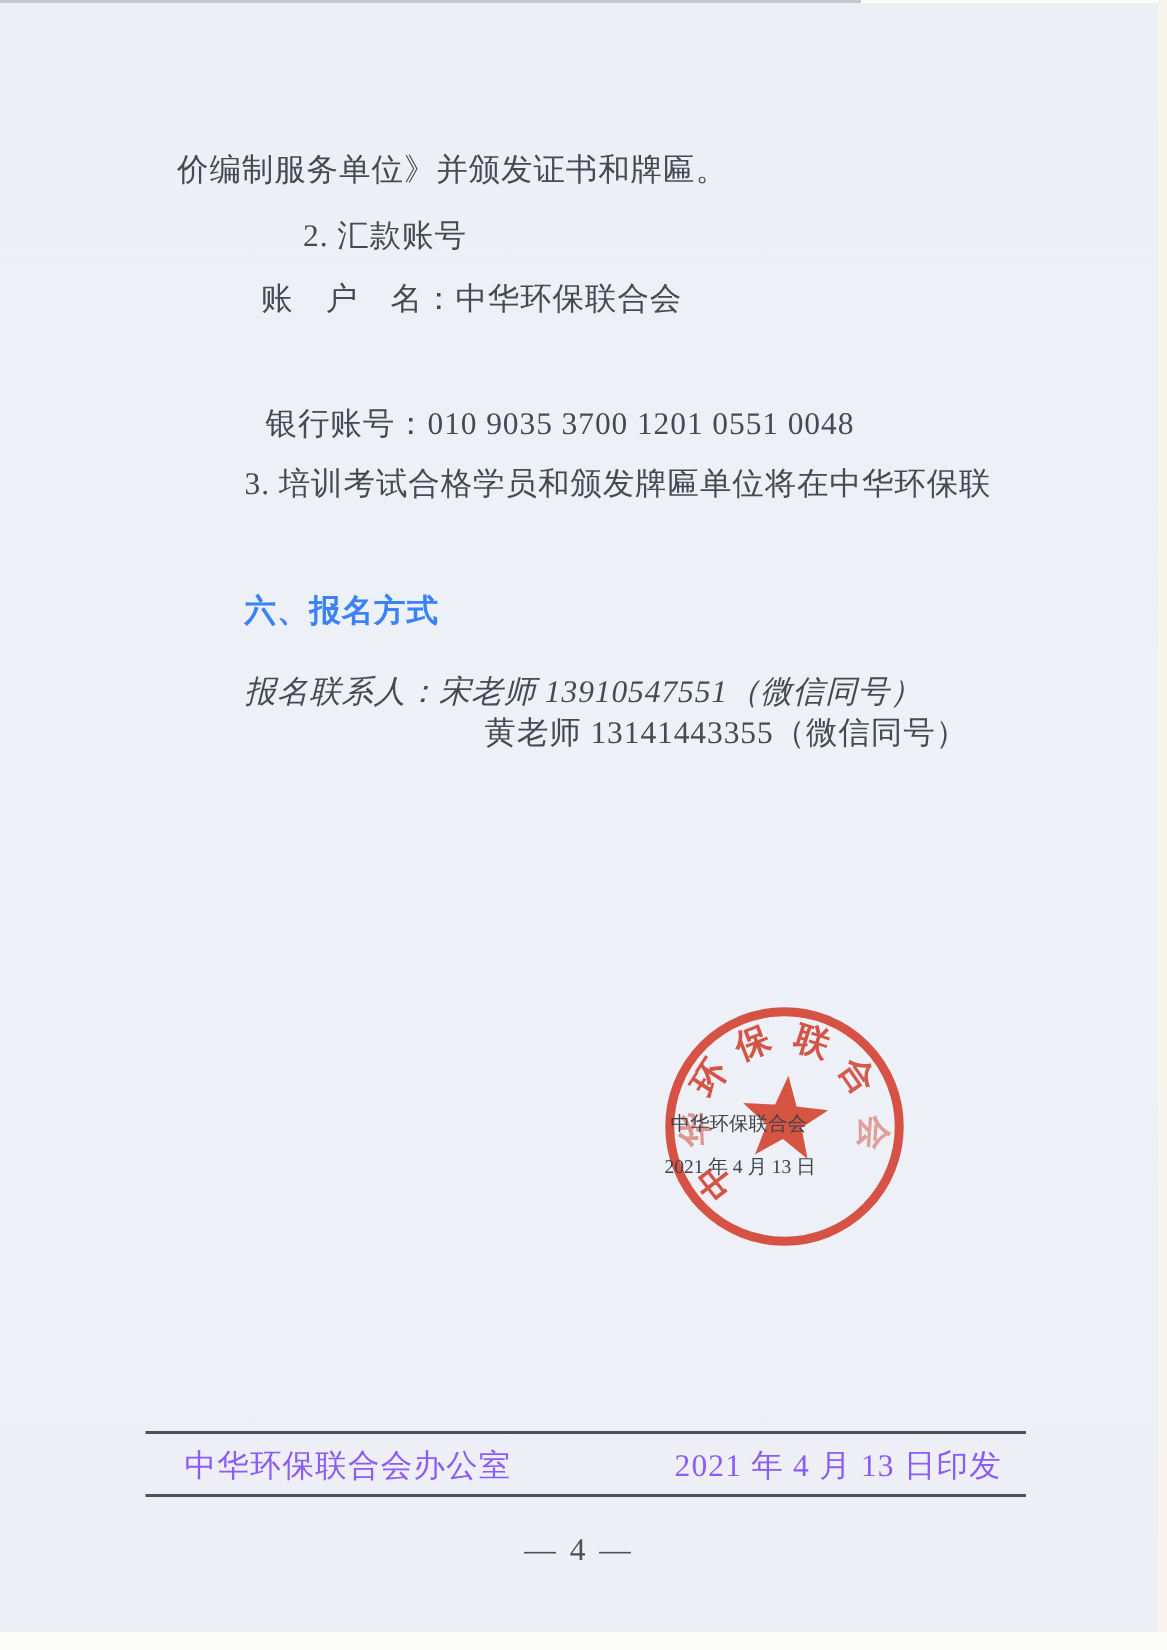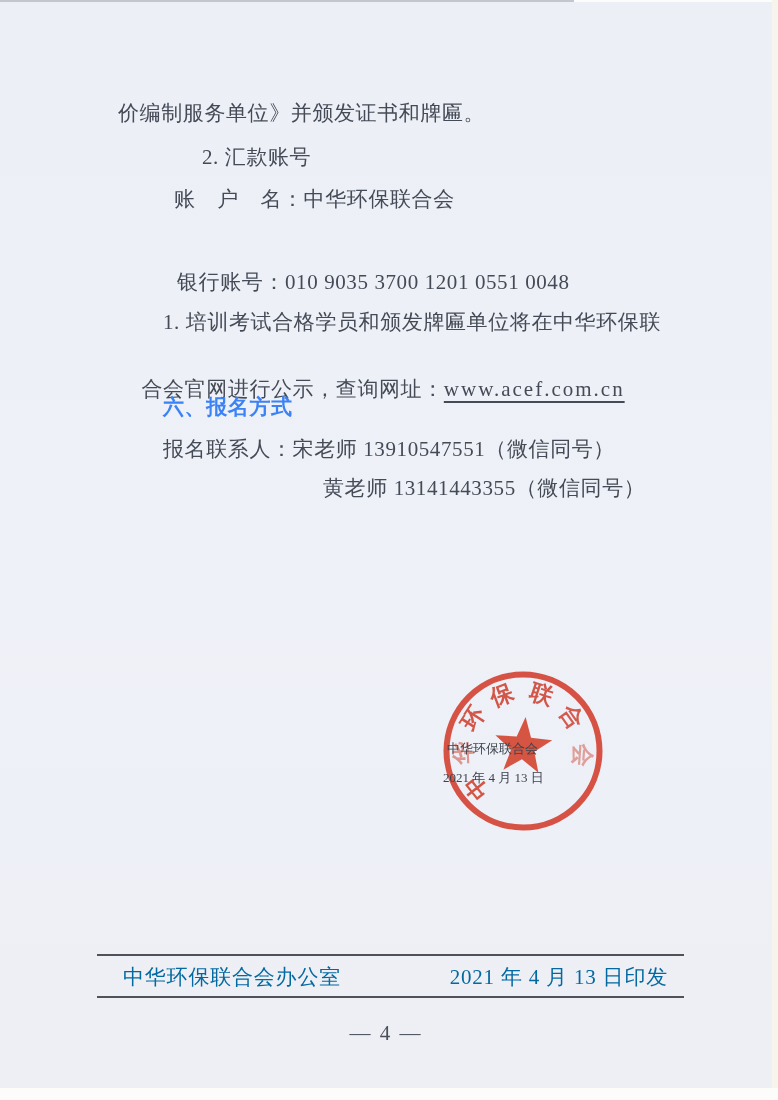--- a/index.html
+++ b/index.html
@@ -77,21 +77,21 @@
   
   .rule {
     position: absolute;
     left: 97px; width: 587px; height: 2px;
     background: #4d525b;
   }
   .footer-text {
     position: absolute;
     font-size: 21px;
     letter-spacing: 0.8px;
-    color: #0369a1;
+    color: #8b5cf6;
     white-space: pre;
   }
   .page-num {
     position: absolute;
     left: 0; top: 1021px; width: 772px;
     text-align: center;
     font-size: 21px;
     letter-spacing: 2px;
     color: #4a505b;
     white-space: pre;
@@ -107,29 +107,26 @@
 
   <div class="line" style="left:118px; top:101px;">价编制服务单位》并颁发证书和牌匾。</div>
 
   <div class="line" style="left:163px; top:145px;margin-left:39px;">2. 汇款账号</div>
 
   <div class="line" style="left:163px; top:187px;margin-left:11px;">账　户　名：中华环保联合会</div>
 
 
   <div class="line" style="left:177px; top:270px;">银行账号：010 9035 3700 1201 0551 0048</div>
 
-  <div class="line" style="left:163px; top:310px;">1. 培训考试合格学员和颁发牌匾单位将在中华环保联</div>
+  <div class="line" style="left:163px; top:310px;">3. 培训考试合格学员和颁发牌匾单位将在中华环保联</div>
 
-  <div class="line" style="left:118px; top:352px;">
-    <span>合会官网进行公示，查询网址：</span><span class="url">www.acef.com.cn</span>
-  </div>
 
   <div class="line heading" style="left:163px; top:395px;">六、报名方式</div>
 
-  <div class="line" style="left:163px; top:437px;">报名联系人：宋老师 13910547551（微信同号）</div>
+  <div class="line" style="left:163px; top:449px;font-style:italic;">报名联系人：宋老师 13910547551（微信同号）</div>
 
   <div class="line" style="left:284px; top:476px;margin-left:39px;">黄老师 13141443355（微信同号）</div>
 
 
   <svg class="seal" viewBox="0 0 172 172">
     <circle cx="86" cy="86" r="76.5" fill="none" stroke="#e2402d" stroke-width="6" opacity="0.88"></circle>
     <path d="M86,52 L93.2,72 L114.5,72.7 L97.7,85.8 L103.6,106.3 L86,94.3 L68.4,106.3 L74.3,85.8 L57.5,72.7 L78.8,72 Z" fill="#e34830" opacity="0.9" transform="rotate(5 86 82)"></path>
     <text x="86" y="34" text-anchor="middle" transform="rotate(-128 86 86)" opacity="0.85">中</text>
     <text x="86" y="34" text-anchor="middle" transform="rotate(-92 86 86)" opacity="0.5">华</text>
     <text x="86" y="34" text-anchor="middle" transform="rotate(-57 86 86)" opacity="0.85">环</text>

